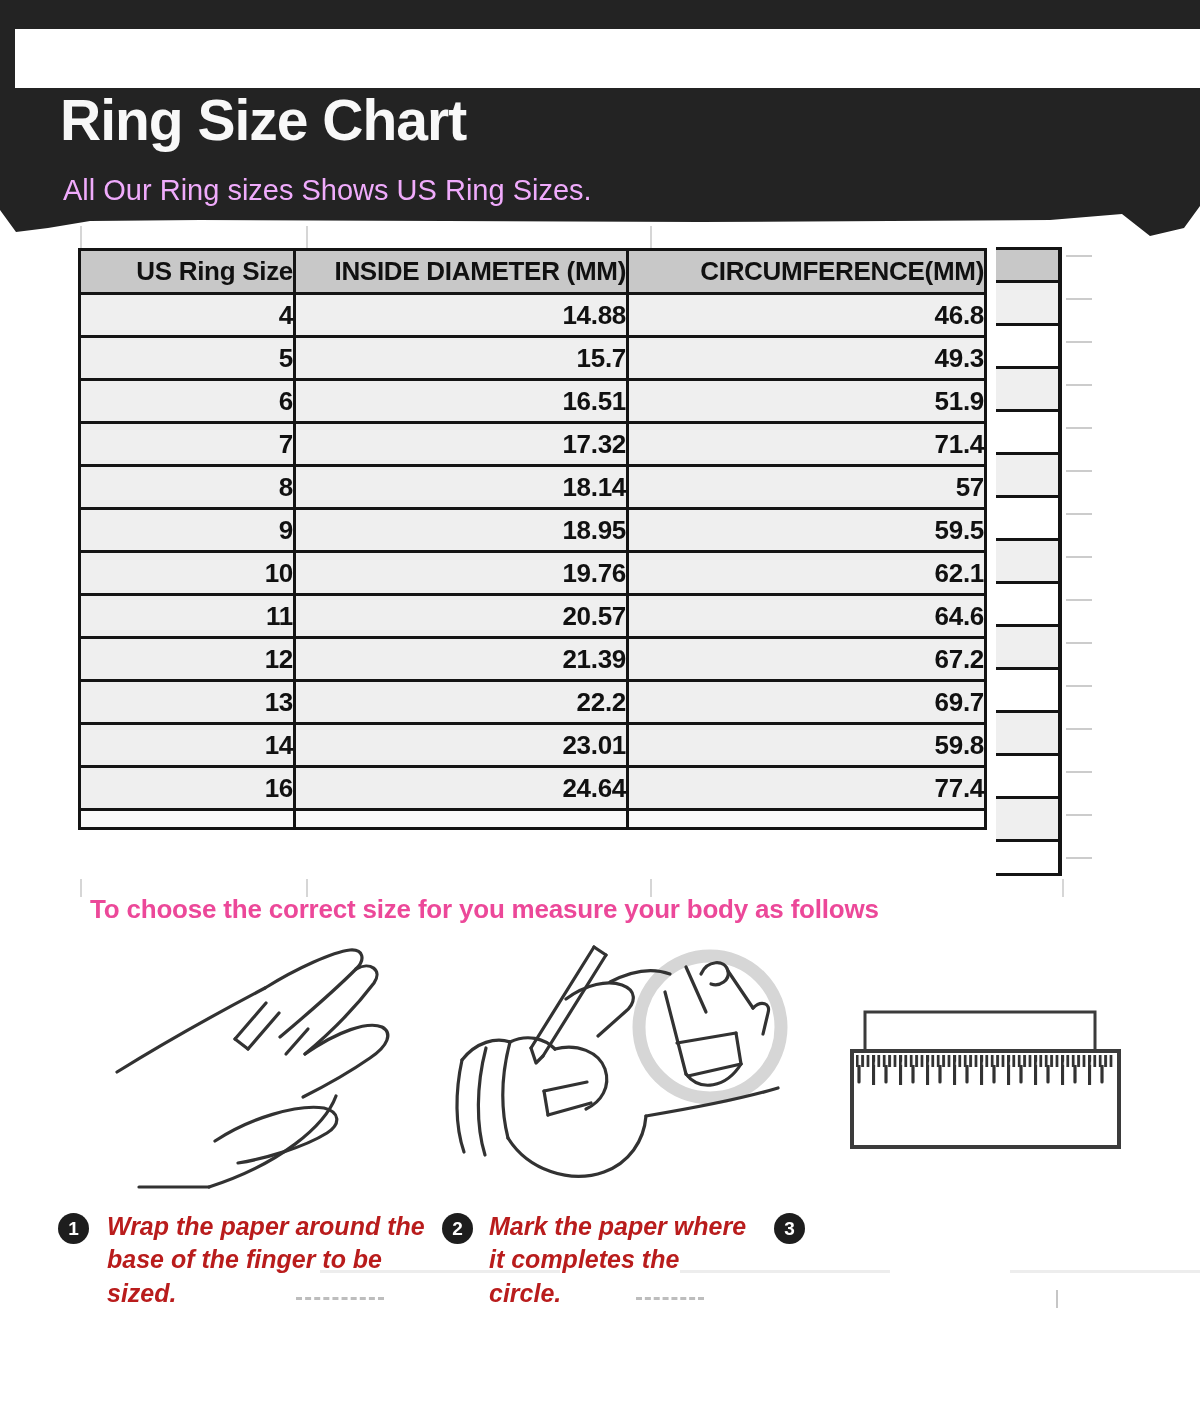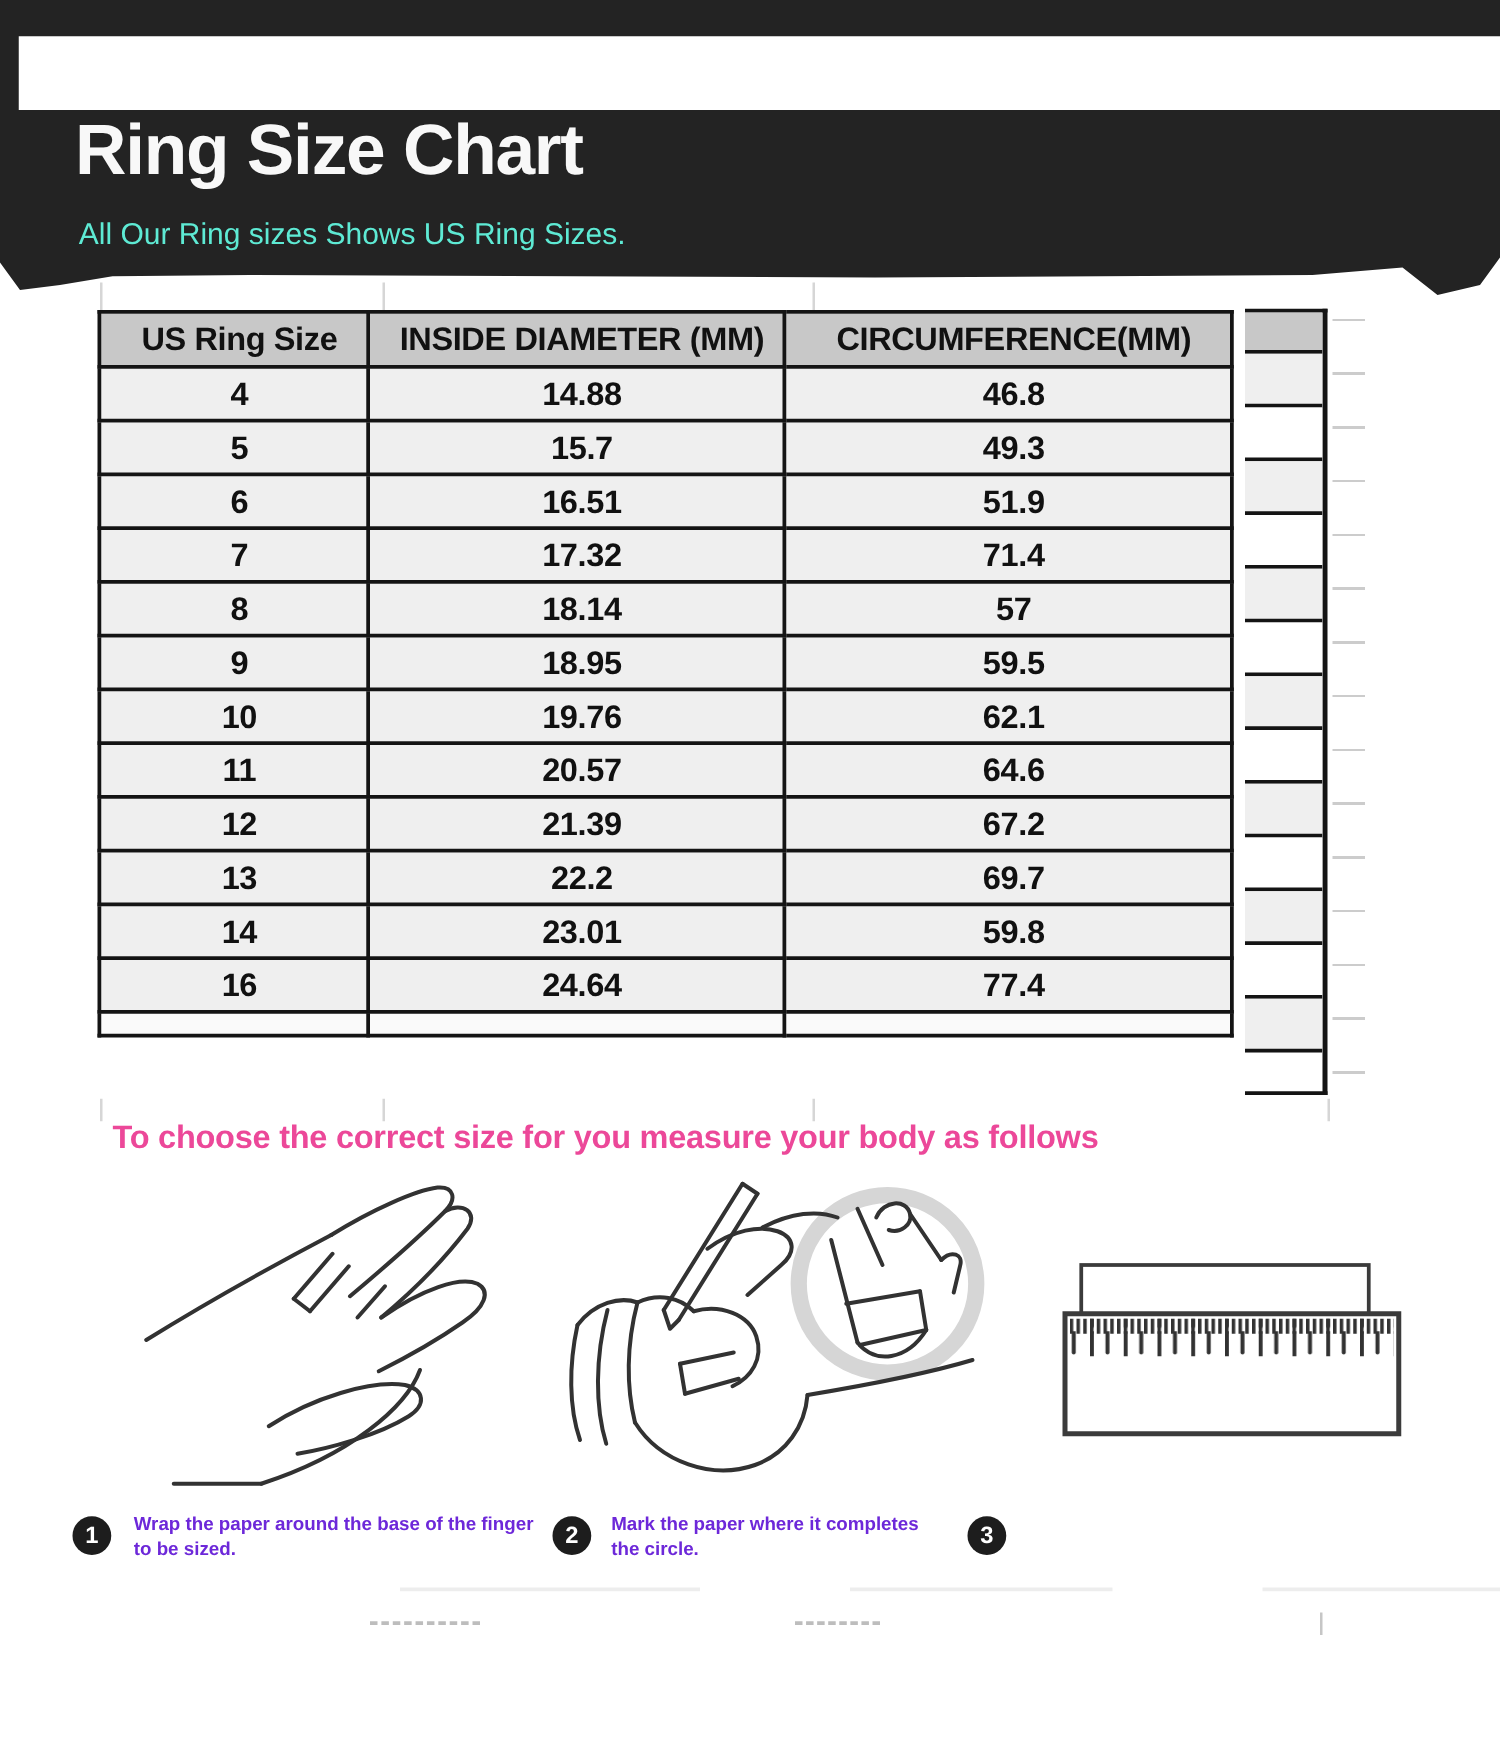--- a/index.html
+++ b/index.html
@@ -12,28 +12,28 @@
     position:absolute;left:0;top:0;width:1200px;height:240px;background:#232323;
     clip-path:polygon(0 0,1200px 0,1200px 206px,1184px 228px,1150px 236px,1122px 214px,
                       1050px 220px,700px 222px,200px 220px,90px 221px,48px 228px,16px 232px,0 210px);
   }
   .banner-strip{position:absolute;left:15px;top:29px;width:1185px;height:59px;background:#ffffff;}
   .banner-title{
     position:absolute;left:60px;top:92px;margin:0;font-size:57px;font-weight:bold;
     color:#f8f8f8;letter-spacing:-1px;line-height:1;
   }
   .banner-subtitle{
-    position:absolute;left:63px;top:174px;margin:0;font-size:24px;font-weight:normal;color:#5eead4;
+    position:absolute;left:63px;top:174px;margin:0;font-size:29px;font-weight:normal;color:#f0abfc;
   }
   
   table.size-table{
     position:absolute;left:78px;top:248px;border-collapse:collapse;table-layout:fixed;
   }
   .size-table th,.size-table td{
-    border:3px solid #141414;padding:0 0 0 9px;text-align:center;vertical-align:middle;
+    border:3px solid #141414;padding:0 0 0 9px;text-align:right;vertical-align:middle;
     font-weight:bold;letter-spacing:-0.3px;white-space:nowrap;overflow:hidden;
   }
   .size-table th{height:41px;background:#c8c8c8;font-size:26px;color:#111;}
   .size-table td{height:40px;background:#efefef;font-size:26px;color:#111;}
   .size-table tr.empty-row td{height:16px;background:#fafafa;}
   
   .side-col{
     position:absolute;left:996px;top:247px;width:66px;height:629px;box-sizing:border-box;
     border:3px solid #141414;border-left:none;border-right-width:4px;overflow:hidden;background:#fff;
   }
@@ -55,21 +55,21 @@
     position:absolute;left:90px;top:894px;margin:0;font-size:26px;font-weight:bold;
     color:#ec4899;letter-spacing:-0.2px;
   }
   .illu{position:absolute;}
   .illu path,.illu line{stroke:#323232;stroke-width:3.2;fill:none;stroke-linecap:round;stroke-linejoin:round;}
   .step-badge{
     position:absolute;width:31px;height:31px;border-radius:50%;background:#1d1d1d;color:#ffffff;
     font-size:19px;font-weight:bold;display:flex;align-items:center;justify-content:center;line-height:1;
   }
   .step-text{
-    position:absolute;margin:0;font-size:15px;font-weight:bold;color:#6d28d9;line-height:1.33;
+    position:absolute;margin:0;font-size:25px;font-weight:bold;color:#b91c1c;line-height:1.33;font-style:italic;
   }
 </style>
 </head>
 <body>
 
 <div class="canvas">
 
   <div class="banner">
     <div class="banner-strip"></div>
     <h1 class="banner-title">Ring Size Chart</h1>

